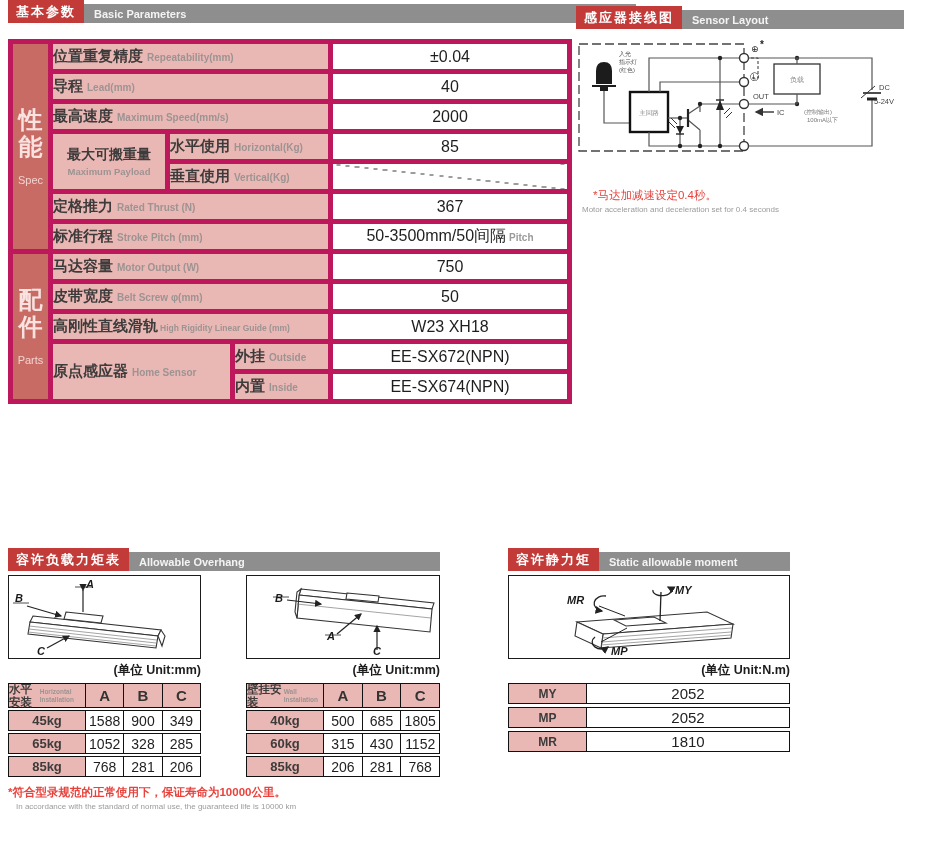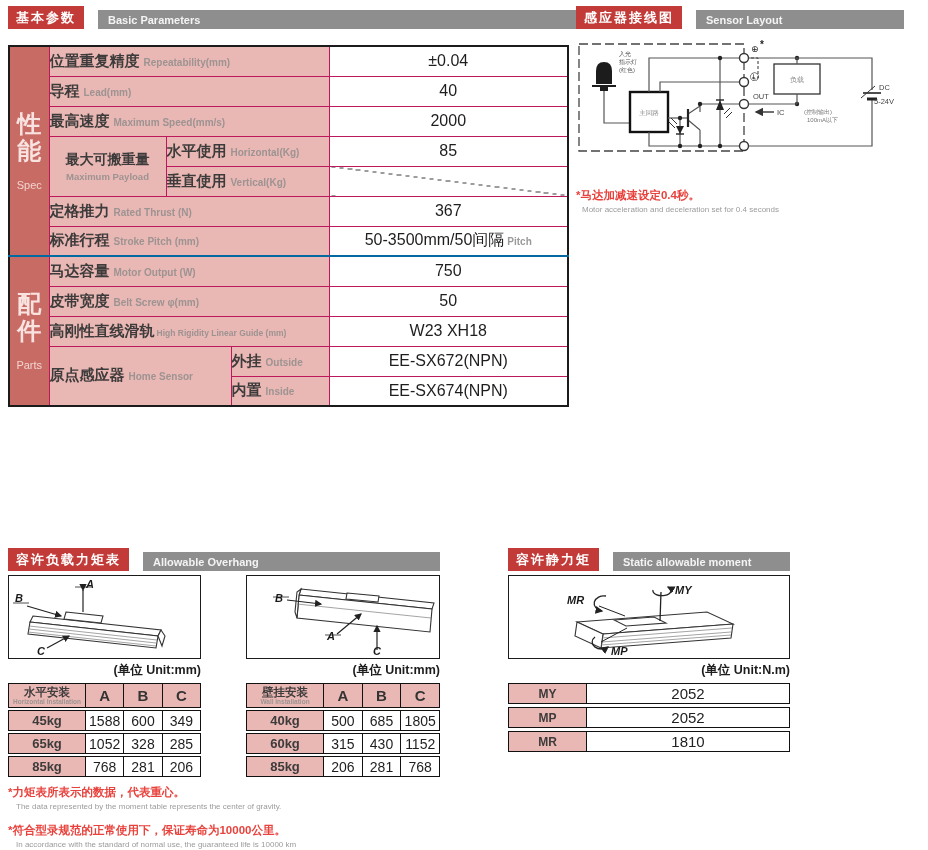--- a/index.html
+++ b/index.html
@@ -4,64 +4,64 @@
 <style>
   * { box-sizing: border-box; }
   body { margin:0; background:#fff; font-family:"Liberation Sans","DejaVu Sans",sans-serif; color:#222; }
   #canvas { position:relative; width:928px; height:850px; background:#fff; overflow:hidden; }
 
   
   .sec-header { display:flex; align-items:flex-end; }
   .sec-header .hred { background:#c23b38; color:#fff; font-weight:bold; font-size:13px;
     height:23px; display:flex; align-items:center; padding:0 8px; letter-spacing:2px; }
   .sec-header .hgray { background:#8e8e8e; color:#f4f4f4; font-weight:bold; font-size:11px;
-    height:19px; display:flex; align-items:center; padding:0 10px; flex:1;margin-left:14px; }
+    height:19px; display:flex; align-items:center; padding:0 10px; flex:1; }
 
   
-  #basic-params { position:absolute; left:8px; top:6px; width:628px; }
+  #basic-params { position:absolute; left:8px; top:0; width:628px; }
   table.spec { border-collapse:collapse; table-layout:fixed; width:559px; margin-top:16px;
     border:2px solid #1b1b1b; }
-  table.spec td { border:1px solid #be185d; padding:0; vertical-align:middle; }
+  table.spec td { border:5px solid #be185d; padding:0; vertical-align:middle; }
   table.spec tr { height:30px; }
   td.side { background:#c96b65; text-align:center; }
   .side-zh { display:block; color:#f8e3e0; font-weight:bold; font-size:24px; line-height:1.12;
     width:30px; margin:0 auto; word-break:break-all; }
   .side-en { display:block; color:#f2d3cf; font-size:11px; margin-top:14px; }
   td.lab { background:#eab8b4; padding-left:8px; white-space:nowrap; overflow:hidden; }
   td.lab.center { text-align:center; padding-left:0; }
   .zh { font-size:15px; font-weight:bold; color:#3d3b3b; }
   .en { font-size:10px; font-weight:bold; color:#9c9392; margin-left:4px; }
   .en.tiny { font-size:8.5px; margin-left:2px; }
   .grp2 .zh { display:block; font-size:14px; }
   .grp2 .en { display:block; font-size:9.5px; margin:2px 0 0 0; }
   td.val { background:#fff; text-align:center; font-size:16px; color:#1e1e1e; }
   td.val .suffix { font-size:10px; color:#9a9a9a; font-weight:bold; margin-left:3px; }
   td.diag { background:linear-gradient(to top right,#fff 49.55%,#3a3a3a 49.55%,#3a3a3a 50.45%,#fff 50.45%); }
   tr.sect td { border-top:2px solid #0369a1; }
 
   
   #sensor-layout { position:absolute; left:576px; top:6px; width:328px; }
   #sensor-layout svg { display:block; margin-top:9px; }
-  .note-zh { color:#e8423c; font-weight:bold; font-size:11.5px; line-height:13px; }
+  .note-zh { color:#e8423c; font-weight:normal; font-size:11.5px; line-height:13px;margin-left:17px; }
   .note-en { color:#9b9b9b; font-size:8px; line-height:10px; margin:3px 0 0 6px; }
 
   
   #overhang { position:absolute; left:8px; top:548px; width:432px; }
   #static-moment { position:absolute; left:508px; top:548px; width:282px; }
   .diagram-box { border:1.5px solid #1b1b1b; background:#fff; height:84px; margin-top:4px; }
   .box-row { display:flex; justify-content:space-between; }
   .box-col { width:193px; }
   .unit-label { text-align:right; font-size:12.5px; font-weight:bold; color:#1d1d1d; margin:3px 0 4px 0; }
 
   .mini-table { display:flex; flex-direction:column; gap:2px; }
   .mt-row { display:flex; border:1px solid #111; height:21px; background:#fff; align-items:stretch; }
   .mt-row.head { height:25px; }
   .mt-cell { display:flex; align-items:center; justify-content:center; border-left:1px solid #111; }
   .mt-cell:first-child { border-left:none; }
-  .mt-label { width:76px; background:#eab8b4; flex-direction:column; }
+  .mt-label { width:76px; background:#eab8b4; flex-direction:row; }
   .mt-col { flex:1; background:#eab8b4; font-weight:bold; font-size:15px; color:#333; }
   .mt-num { flex:1; font-size:14px; color:#1e1e1e; }
   .mt-load { font-size:13px; font-weight:bold; color:#3d3b3b; }
   .t-zh { font-size:11.5px; font-weight:bold; color:#3d3b3b; line-height:1.05; }
   .t-en { font-size:6.5px; font-weight:bold; color:#9c9392; line-height:1.1; }
 
   .mo-table { display:flex; flex-direction:column; gap:3px; }
   .mo-row { display:flex; border:1px solid #111; height:21px; background:#fff; }
   .mo-label { width:78px; background:#eab8b4; display:flex; align-items:center; justify-content:center;
     font-weight:bold; font-size:12px; color:#3d3b3b; border-right:1px solid #111; }
@@ -312,21 +312,21 @@
               <span class="t-zh">水平安装</span>
               <span class="t-en">Horizontal Installation</span>
             </div>
             <div class="mt-cell mt-col">A</div>
             <div class="mt-cell mt-col">B</div>
             <div class="mt-cell mt-col">C</div>
           </div>
           <div class="mt-row">
             <div class="mt-cell mt-label mt-load">45kg</div>
             <div class="mt-cell mt-num">1588</div>
-            <div class="mt-cell mt-num">600</div>
+            <div class="mt-cell mt-num">900</div>
             <div class="mt-cell mt-num">349</div>
           </div>
           <div class="mt-row">
             <div class="mt-cell mt-label mt-load">65kg</div>
             <div class="mt-cell mt-num">1052</div>
             <div class="mt-cell mt-num">328</div>
             <div class="mt-cell mt-num">285</div>
           </div>
           <div class="mt-row">
             <div class="mt-cell mt-label mt-load">85kg</div>
@@ -448,22 +448,18 @@
       </div>
       <div class="mo-row">
         <div class="mo-label">MR</div>
         <div class="mo-val">1810</div>
       </div>
     </div>
   </div>
 
   <div id="footnotes">
     <div class="fn-block">
-      <div class="fn-zh">*力矩表所表示的数据，代表重心。</div>
-      <div class="fn-en">The data represented by the moment table represents the center of gravity.</div>
-    </div>
-    <div class="fn-block">
       <div class="fn-zh">*符合型录规范的正常使用下，保证寿命为10000公里。</div>
       <div class="fn-en">In accordance with the standard of normal use, the guaranteed life is 10000 km</div>
     </div>
   </div>
 
 </div>
 
 </body></html>

